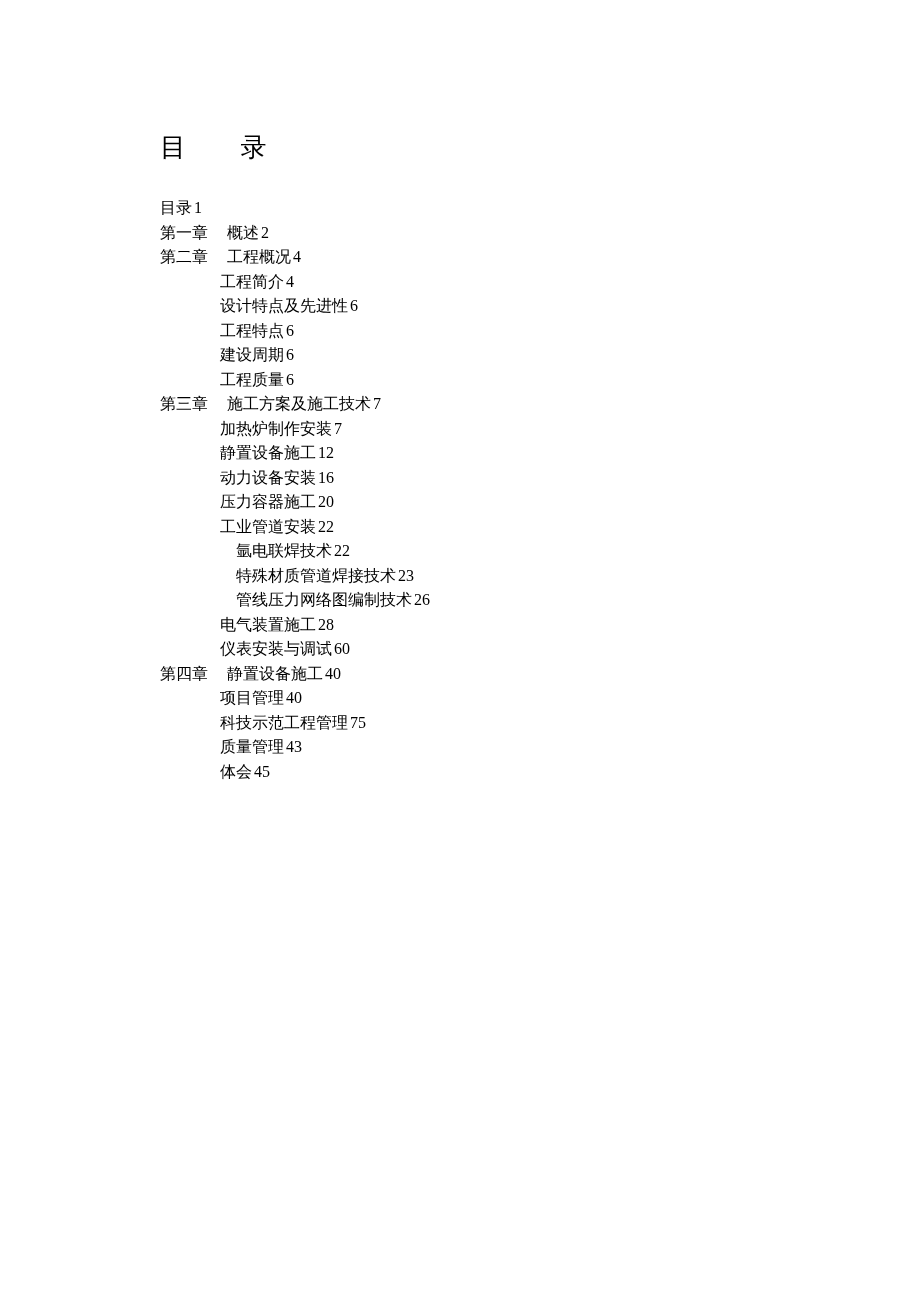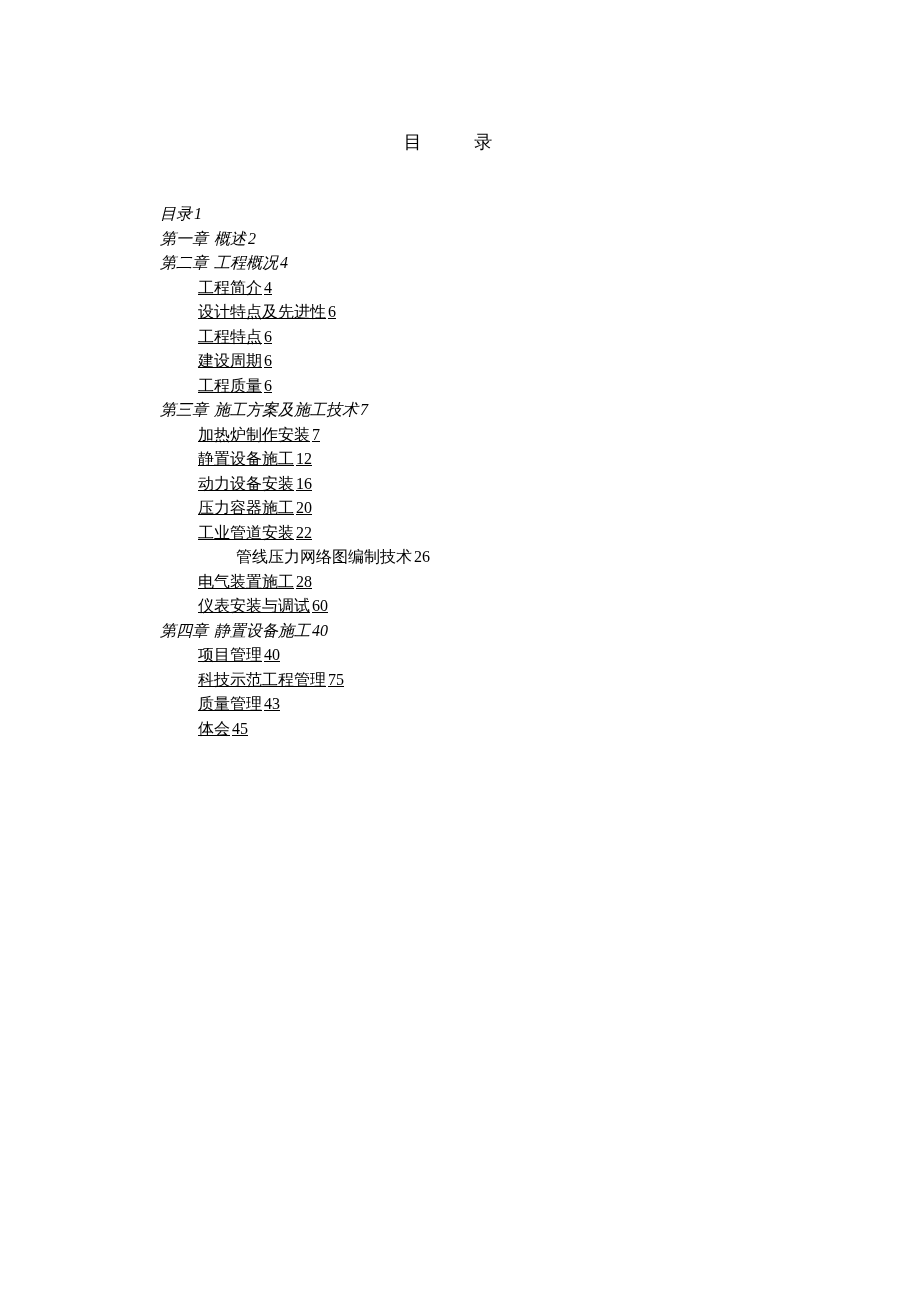--- a/index.html
+++ b/index.html
@@ -10,53 +10,50 @@
     body {
       width: 920px;
       height: 1302px;
       background: #ffffff;
       font-family: "SimSun", "宋体", serif;
       color: #000000;
       padding-top: 130px;
       padding-left: 160px;
     }
     .title {
-      font-size: 18px;
-      text-align: center;
+      font-size: 26px;
       width: 600px;
       letter-spacing: 24px;
-      margin-bottom: 48px;
+      margin-bottom: 31px;
       font-weight: normal;
     }
     .toc-entry {
       font-size: 16px;
       line-height: 24.5px;
       white-space: nowrap;
     }
     .level-0 {
       margin-left: 0;
-      font-style: italic;
     }
     .level-1 {
-      margin-left: 38px;
-      text-decoration: underline;
+      margin-left: 60px;
     }
     .level-2 {
       margin-left: 76px;
     }
     .entry-text {
       display: inline;
     }
     .entry-page {
       display: inline;
       margin-left: 2px;
     }
     .chapter-label {
       display: inline;
-      margin-right: 6px;
+      margin-right: 19px;
     }
   </style>
 </head>
 <body>
 
 <h1 class="title">目  录</h1>
 
 <div id="toc-list">
     <div class="toc-entry level-0"><span class="entry-text">目录</span><span class="entry-page">1</span></div>
     <div class="toc-entry level-0"><span class="chapter-label">第一章</span><span class="entry-text">概述</span><span class="entry-page">2</span></div>
@@ -65,20 +62,22 @@
     <div class="toc-entry level-1"><span class="entry-text">设计特点及先进性</span><span class="entry-page">6</span></div>
     <div class="toc-entry level-1"><span class="entry-text">工程特点</span><span class="entry-page">6</span></div>
     <div class="toc-entry level-1"><span class="entry-text">建设周期</span><span class="entry-page">6</span></div>
     <div class="toc-entry level-1"><span class="entry-text">工程质量</span><span class="entry-page">6</span></div>
     <div class="toc-entry level-0"><span class="chapter-label">第三章</span><span class="entry-text">施工方案及施工技术</span><span class="entry-page">7</span></div>
     <div class="toc-entry level-1"><span class="entry-text">加热炉制作安装</span><span class="entry-page">7</span></div>
     <div class="toc-entry level-1"><span class="entry-text">静置设备施工</span><span class="entry-page">12</span></div>
     <div class="toc-entry level-1"><span class="entry-text">动力设备安装</span><span class="entry-page">16</span></div>
     <div class="toc-entry level-1"><span class="entry-text">压力容器施工</span><span class="entry-page">20</span></div>
     <div class="toc-entry level-1"><span class="entry-text">工业管道安装</span><span class="entry-page">22</span></div>
+    <div class="toc-entry level-2"><span class="entry-text">氩电联焊技术</span><span class="entry-page">22</span></div>
+    <div class="toc-entry level-2"><span class="entry-text">特殊材质管道焊接技术</span><span class="entry-page">23</span></div>
     <div class="toc-entry level-2"><span class="entry-text">管线压力网络图编制技术</span><span class="entry-page">26</span></div>
     <div class="toc-entry level-1"><span class="entry-text">电气装置施工</span><span class="entry-page">28</span></div>
     <div class="toc-entry level-1"><span class="entry-text">仪表安装与调试</span><span class="entry-page">60</span></div>
     <div class="toc-entry level-0"><span class="chapter-label">第四章</span><span class="entry-text">静置设备施工</span><span class="entry-page">40</span></div>
     <div class="toc-entry level-1"><span class="entry-text">项目管理</span><span class="entry-page">40</span></div>
     <div class="toc-entry level-1"><span class="entry-text">科技示范工程管理</span><span class="entry-page">75</span></div>
     <div class="toc-entry level-1"><span class="entry-text">质量管理</span><span class="entry-page">43</span></div>
     <div class="toc-entry level-1"><span class="entry-text">体会</span><span class="entry-page">45</span></div>
   </div>
 

